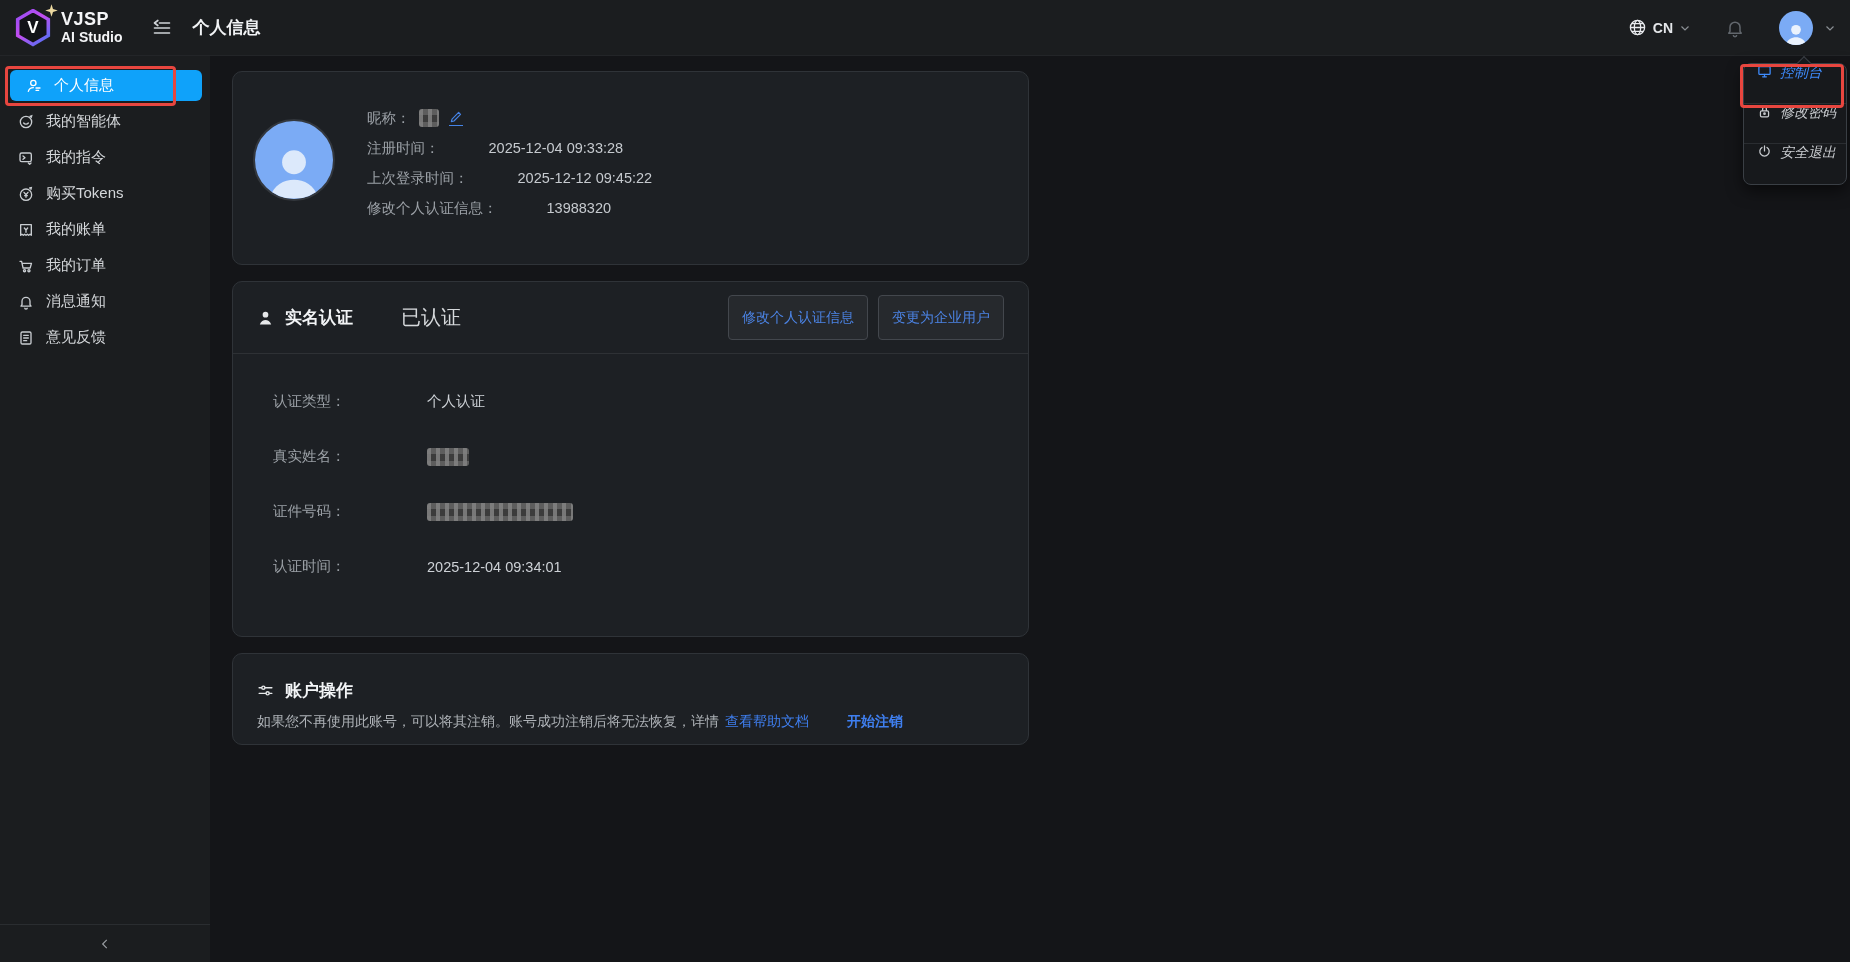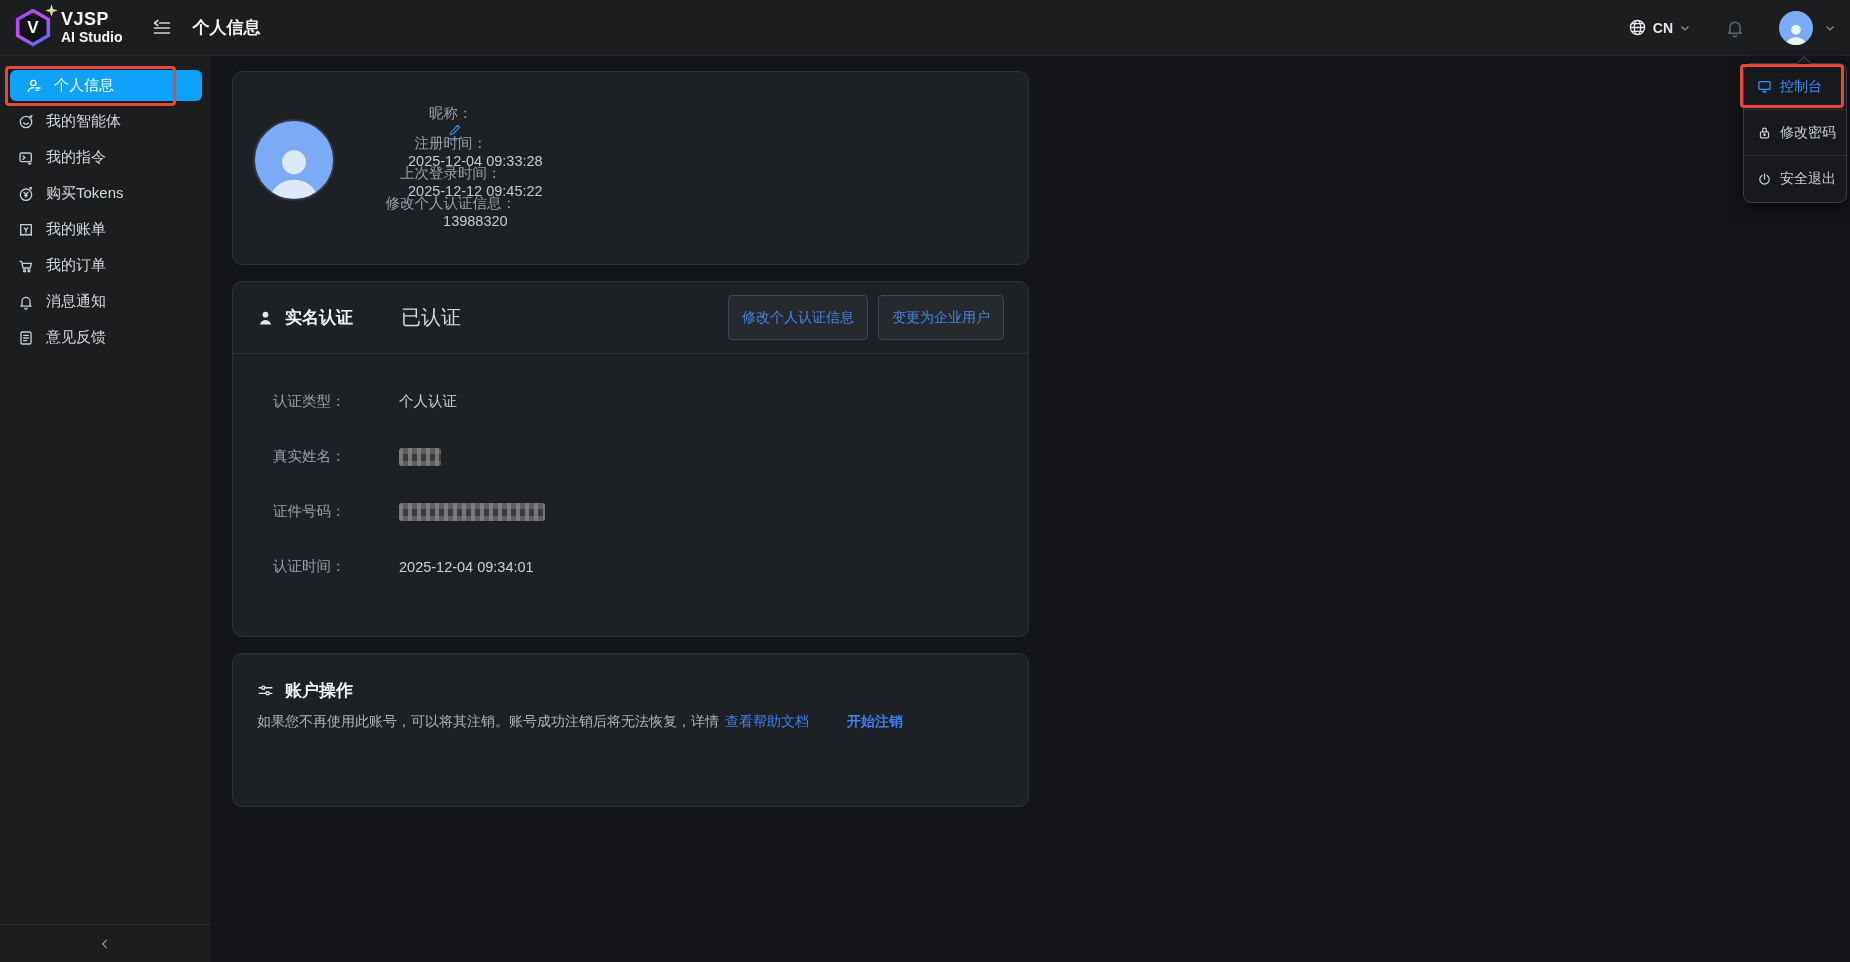--- a/index.html
+++ b/index.html
@@ -48,28 +48,28 @@
   .collapse-bar { position:absolute; bottom:0; left:0; right:0; height:38px;
     border-top:1px solid #2a2d30; display:flex; align-items:center;
     justify-content:center; color:#9a9ea3; cursor:pointer; }
 
   
   .main { position:absolute; left:210px; top:56px; right:0; bottom:0; background:#141518; }
   .card { position:absolute; left:22px; width:797px; background:#1d2024;
     border:1px solid #2f3338; border-radius:10px; }
   .card-profile { top:15px; height:194px; }
   .card-auth { top:225px; height:356px; }
-  .card-ops { top:597px; height:154px; }
+  .card-ops { top:597px; height:92px; }
 
   .avatar-lg { position:absolute; left:20px; top:47px; width:82px; height:82px;
     border-radius:50%; background:#7babf5; overflow:hidden; display:flex;
     align-items:flex-end; justify-content:center; border:2px solid #33373d; }
   .profile-info { position:absolute; left:134px; top:32px; }
   .p-row { height:28px; margin-bottom:2px; display:flex; align-items:center;
-    font-size:14.5px;flex-direction:column; }
+    font-size:14.5px; }
   .p-label { color:#9ba0a6; margin-right:8px; }
   .p-value { color:#c6cacf;margin-left:41px; }
   .censor { display:inline-block; height:18px; border-radius:3px; background-color:#575757;
     background-image:linear-gradient(90deg,rgba(130,130,130,.85) 50%,transparent 50%),
       linear-gradient(0deg,rgba(55,55,55,.85) 50%,rgba(100,100,100,.45) 50%);
     background-size:9px 9px,13px 13px; filter:blur(.6px); }
   .censor-nick { width:20px; margin-right:10px; }
   .censor-name { width:42px; }
   .censor-id { width:146px; }
   .edit-ico { color:#4583e6; display:flex; cursor:pointer; border-bottom:1px solid #4583e6;
@@ -79,42 +79,42 @@
     border-bottom:1px solid #2e3135; }
   .card-head .ico { color:#e6e8ea; display:flex; margin-right:11px; }
   .card-title { font-size:17px; font-weight:bold; color:#f2f4f6; }
   .auth-status { margin-left:48px; font-size:20px; color:#d6d9dc; }
   .head-buttons { margin-left:auto; display:flex; gap:10px; }
   .btn-outline { height:45px; padding:0 13px; background:#26292d;
     border:1px solid #43474d; border-radius:4px; color:#4b83e4; font-size:14px;
     display:flex; align-items:center; cursor:pointer; white-space:nowrap; }
 
   .auth-rows { padding:20px 0 0 40px; }
-  .a-row { height:55px; display:flex; align-items:center; font-size:14.5px; }
+  .a-row { height:55px; display:flex; align-items:center; font-size:14.5px;gap:28px; }
   .a-label { width:126px; color:#9ba0a6; }
   .a-value { color:#cdd1d6; }
 
   .ops-head { display:flex; align-items:center; padding:25px 24px 0; }
   .ops-head .ico { color:#e6e8ea; display:flex; margin-right:11px; }
   .ops-body { margin-top:11px; padding-left:24px; font-size:14px; color:#aeb2b7;
     display:flex; align-items:center; }
   .link { color:#3f7ff0; cursor:pointer; }
   .link-help { margin-left:6px; }
   .link-start { margin-left:38px; font-weight:bold; }
 
   
   .user-dropdown { position:absolute; top:63px; right:3px; width:104px;
     background:#17191c; border:1px solid #3a3f45; border-radius:8px;
     box-shadow:0 6px 16px rgba(0,0,0,.55); z-index:10; }
   .caret { position:absolute; top:-6px; left:55px; width:10px; height:10px;
     background:#17191c; border-left:1px solid #3a3f45; border-top:1px solid #3a3f45;
     transform:rotate(45deg); }
-  .dd-item { height:46px; display:flex; align-items:center; padding-left:13px;
+  .dd-item { height:40px; display:flex; align-items:flex-start; padding-left:13px;
     gap:8px; font-size:14px; color:#c9ccd0; cursor:pointer;
-    border-bottom:1px solid #2a2d31; white-space:nowrap; }
+    border-bottom:1px solid #2a2d31; white-space:nowrap;font-style:italic; }
   .dd-item:last-child { border-bottom:none; }
   .dd-item .ico { display:flex; flex:none; }
   .dd-item.primary { color:#3f8dff; }
 
   
   .anno { position:absolute; border:3px solid #e8463f; border-radius:4px;
     pointer-events:none; z-index:20; }
   .anno-sidebar { left:5px; top:66px; width:171px; height:40px; }
   .anno-console { left:1740px; top:64px; width:104px; height:44px; }
 

